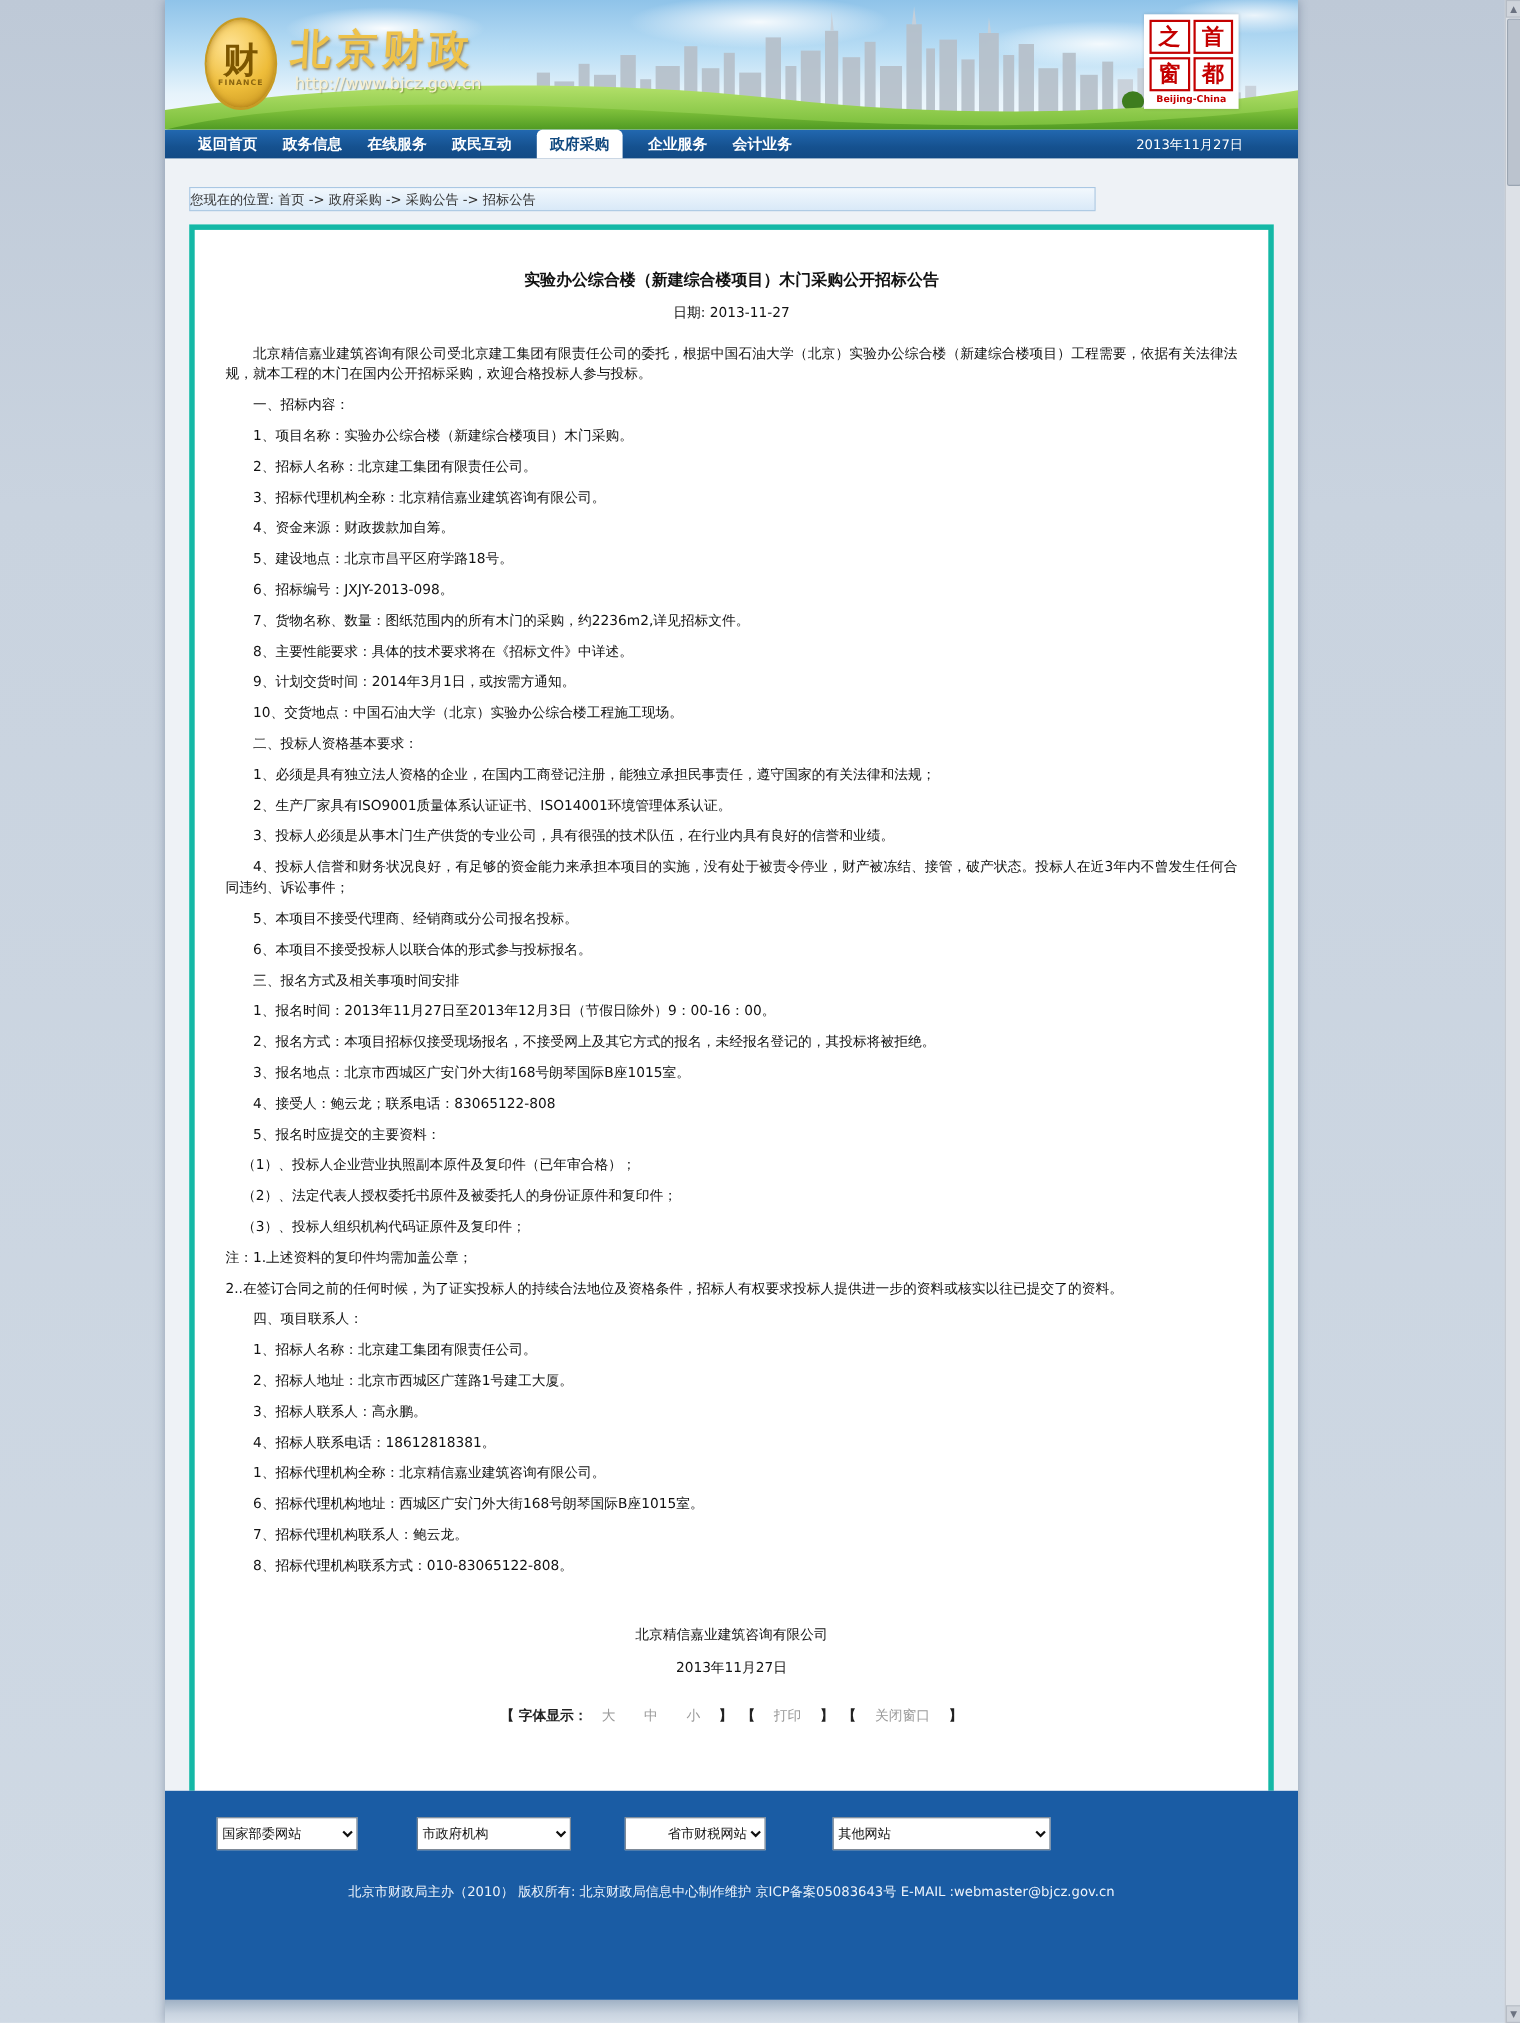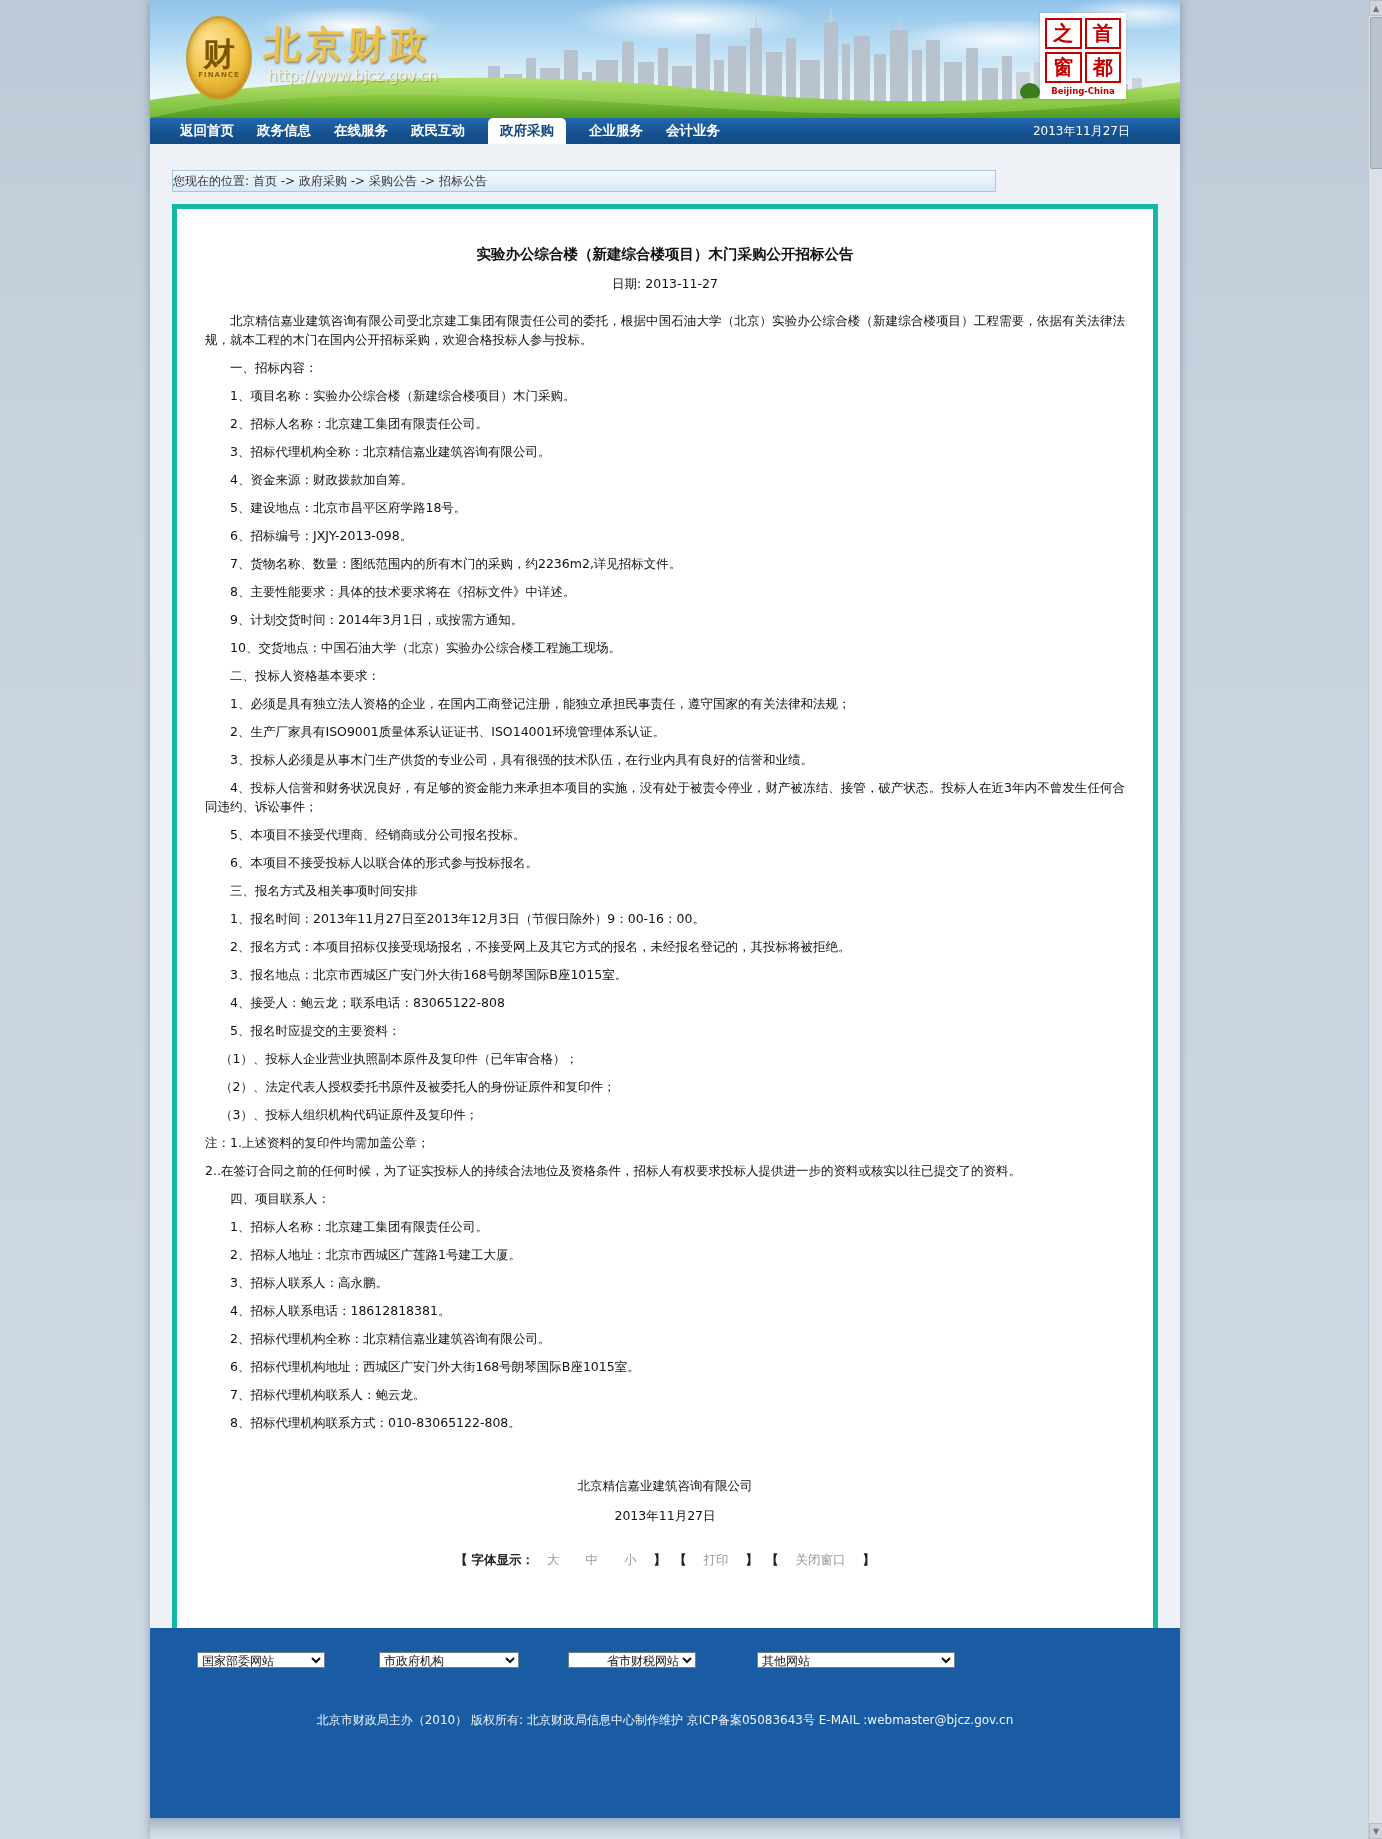--- a/index.html
+++ b/index.html
@@ -70,21 +70,21 @@
   #signoff-company{text-align:center;font-size:12.5px;color:#111;margin-top:46px;}
   #signoff-date{text-align:center;font-size:12.5px;color:#111;margin-top:13px;}
   #font-controls{text-align:center;font-size:12.5px;margin-top:27px;color:#222;}
   .ctl-bracket{font-weight:bold;color:#222;margin:0 4px;}
   .ctl-label{color:#222;font-weight:bold;}
   .ctl-link{color:#999;margin:0 13px;cursor:pointer;}
 
   
   #footer{height:190px;background:#1a5ca4;position:relative;}
   #footer-selects{position:absolute;top:24px;left:0;width:100%;height:22px;}
-  #footer-selects select{position:absolute;top:0;height:16px;font-size:12px;color:#111;
+  #footer-selects select{position:absolute;top:0;height:30px;font-size:12px;color:#111;
     background:#fff;border:1px solid #6f7d8c;font-family:"DejaVu Sans","Liberation Sans",sans-serif;}
   #footer-selects select:nth-of-type(1){left:47px;width:128px;}
   #footer-selects select:nth-of-type(2){left:229px;width:140px;}
   #footer-selects select:nth-of-type(3){left:418px;width:128px;text-align:right;}
   #footer-selects select:nth-of-type(4){left:607px;width:198px;}
   #footer-copy{position:absolute;top:84px;width:100%;text-align:center;color:#eef4fb;font-size:12px;}
 
   #fade{height:21px;background:linear-gradient(180deg,#9fb0c4,#c9d4e0 60%,#d6dfe9);}
 
   
@@ -238,21 +238,21 @@
           <p class="para ind1">（1）、投标人企业营业执照副本原件及复印件（已年审合格）；</p>
           <p class="para ind1">（2）、法定代表人授权委托书原件及被委托人的身份证原件和复印件；</p>
           <p class="para ind1">（3）、投标人组织机构代码证原件及复印件；</p>
           <p class="para ind0">注：1.上述资料的复印件均需加盖公章；</p>
           <p class="para ind0">2..在签订合同之前的任何时候，为了证实投标人的持续合法地位及资格条件，招标人有权要求投标人提供进一步的资料或核实以往已提交了的资料。</p>
           <p class="para ind2">四、项目联系人：</p>
           <p class="para ind2">1、招标人名称：北京建工集团有限责任公司。</p>
           <p class="para ind2">2、招标人地址：北京市西城区广莲路1号建工大厦。</p>
           <p class="para ind2">3、招标人联系人：高永鹏。</p>
           <p class="para ind2">4、招标人联系电话：18612818381。</p>
-          <p class="para ind2">2、招标代理机构全称：北京精信嘉业建筑咨询有限公司。</p>
+          <p class="para ind2">1、招标代理机构全称：北京精信嘉业建筑咨询有限公司。</p>
           <p class="para ind2">6、招标代理机构地址：西城区广安门外大街168号朗琴国际B座1015室。</p>
           <p class="para ind2">7、招标代理机构联系人：鲍云龙。</p>
           <p class="para ind2">8、招标代理机构联系方式：010-83065122-808。</p>
         </div>
       <div id="signoff-company">北京精信嘉业建筑咨询有限公司</div>
       <div id="signoff-date">2013年11月27日</div>
       <div id="font-controls"><span class="ctl-bracket">【</span><span class="ctl-label">字体显示：</span><span class="ctl-link">大</span><span class="ctl-link">中</span><span class="ctl-link">小</span><span class="ctl-bracket">】</span><span class="ctl-bracket">【</span><span class="ctl-link">打印</span><span class="ctl-bracket">】</span><span class="ctl-bracket">【</span><span class="ctl-link">关闭窗口</span><span class="ctl-bracket">】</span></div>
     </div>
   </div>
 

